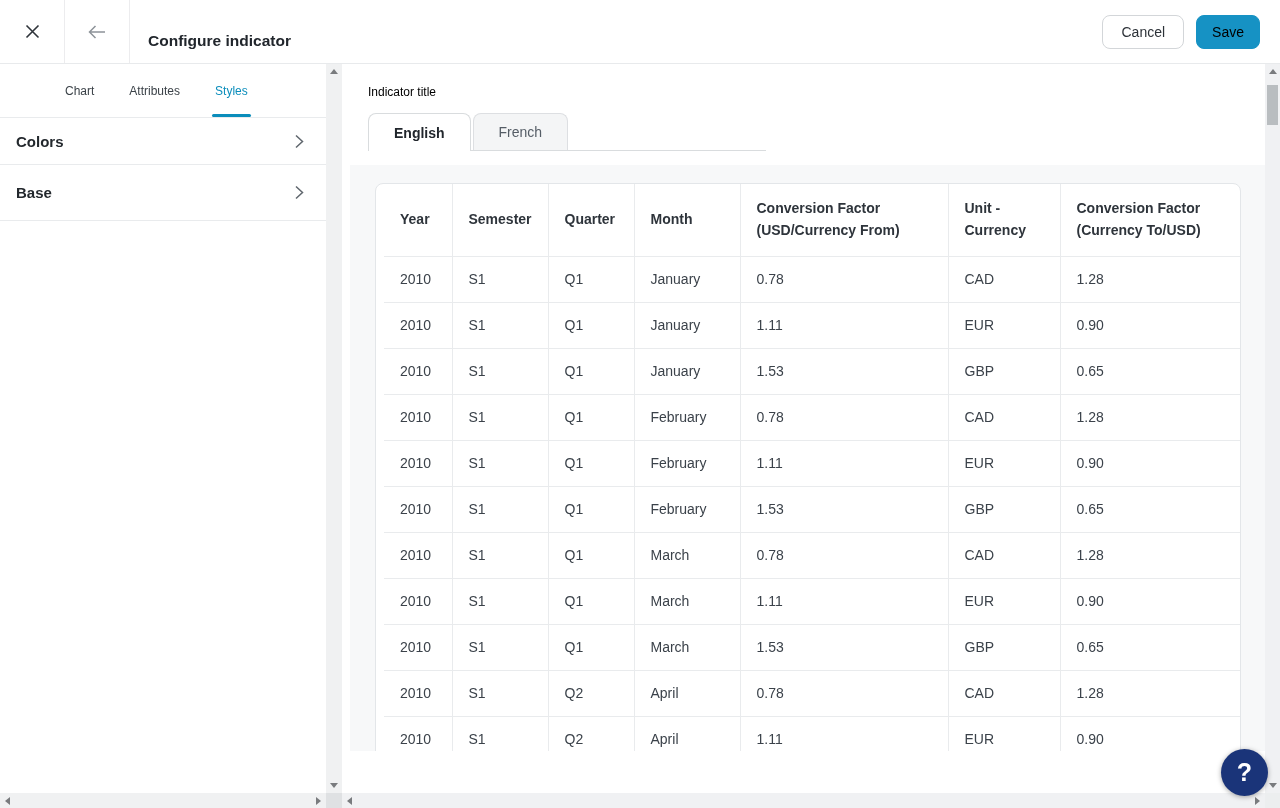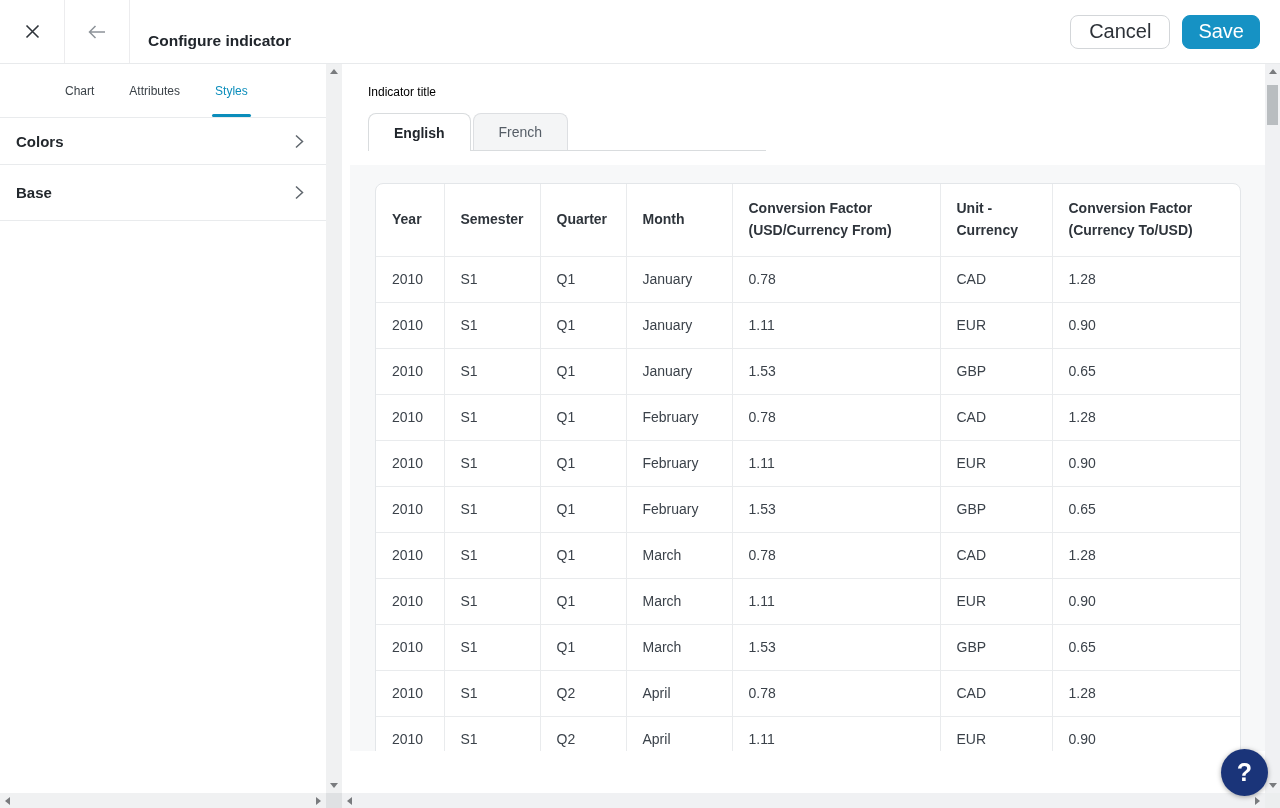--- a/index.html
+++ b/index.html
@@ -7,24 +7,24 @@
     font-family:"Liberation Sans", sans-serif; color:#3b424a; }
 
   
   .header { height:64px; display:flex; align-items:center; background:#fff;
     border-bottom:1px solid #e8eaec; }
   .icon-btn { width:64px; height:63px; display:flex; align-items:center;
     justify-content:center; background:#fff; border:none; cursor:pointer; }
   .hdr-divider { width:1px; height:63px; background:#ececee; }
   .hdr-title { margin-left:18px; font-size:15.5px; font-weight:700; color:#21262c;margin-top:19px; }
   .hdr-actions { margin-left:auto; margin-right:20px; display:flex; gap:12px; }
-  .btn { height:34px; border-radius:8px; font-size:20px; cursor:pointer;
+  .btn { height:34px; border-radius:8px; font-size:14px; cursor:pointer;
     font-family:"Liberation Sans", sans-serif; }
   .btn-cancel { padding:0 18px; background:#fff; border:1px solid #d3d6d9; color:#2d3238; }
-  .btn-save { padding:0 15px; background:#1692c4; border:1px solid #1692c4; color:#ffffff; }
+  .btn-save { padding:0 15px; background:#1692c4; border:1px solid #1692c4; color:#000000; }
 
   
   .content { display:flex; height:729px; }
   .sidebar { width:326px; background:#fff; }
   .main { flex:1; background:#fff; overflow:hidden; }
 
   
   .side-tabs { height:54px; padding:20px 0 0 65px; display:flex; gap:35px;
     border-bottom:1px solid #e9ebed; }
   .side-tab { font-size:12px; color:#3b4248; padding-bottom:9px; position:relative;
@@ -48,21 +48,21 @@
   .lang-tab.active { background:#fff; color:#21262c; font-weight:700;
     border-color:#d9dcde; margin-bottom:-1px; height:38px; }
   .title-input { display:block; margin:8px 0 0 26px; width:398px; height:35px;
     border:1px solid #d5d8db; border-radius:8px; padding:0 13px; font-size:14px;
     color:#3a4149; font-family:"Liberation Sans", sans-serif; background:#fff; }
 
   
   .table-section { margin:14px 0 0 8px; height:586px; background:#f7f8f9;
     overflow:hidden; }
   .card { margin:18px 24px 0 25px; width:866px; background:#fff;
-    border:1px solid #e3e6e9; border-radius:8px; overflow:hidden; }
+    border:1px solid #e3e6e9; border-radius:8px; overflow:hidden;padding-left:8px; }
   table { border-collapse:collapse; table-layout:fixed; width:864px; font-size:14px; }
   th { height:72px; text-align:left; vertical-align:middle; font-weight:700;
     color:#2e343b; padding:0 12px 0 16px; line-height:1.57;
     border-right:1px solid #e9ebed; border-bottom:1px solid #e9ebed; }
   td { height:46px; color:#3b424a; padding:0 12px 0 16px;
     border-right:1px solid #e9ebed; border-bottom:1px solid #e9ebed; }
   th:last-child, td:last-child { border-right:none; }
   .c0{width:68px}.c1{width:96px}.c2{width:86px}.c3{width:106px}
   .c4{width:208px}.c5{width:112px}.c6{width:190px}
 

